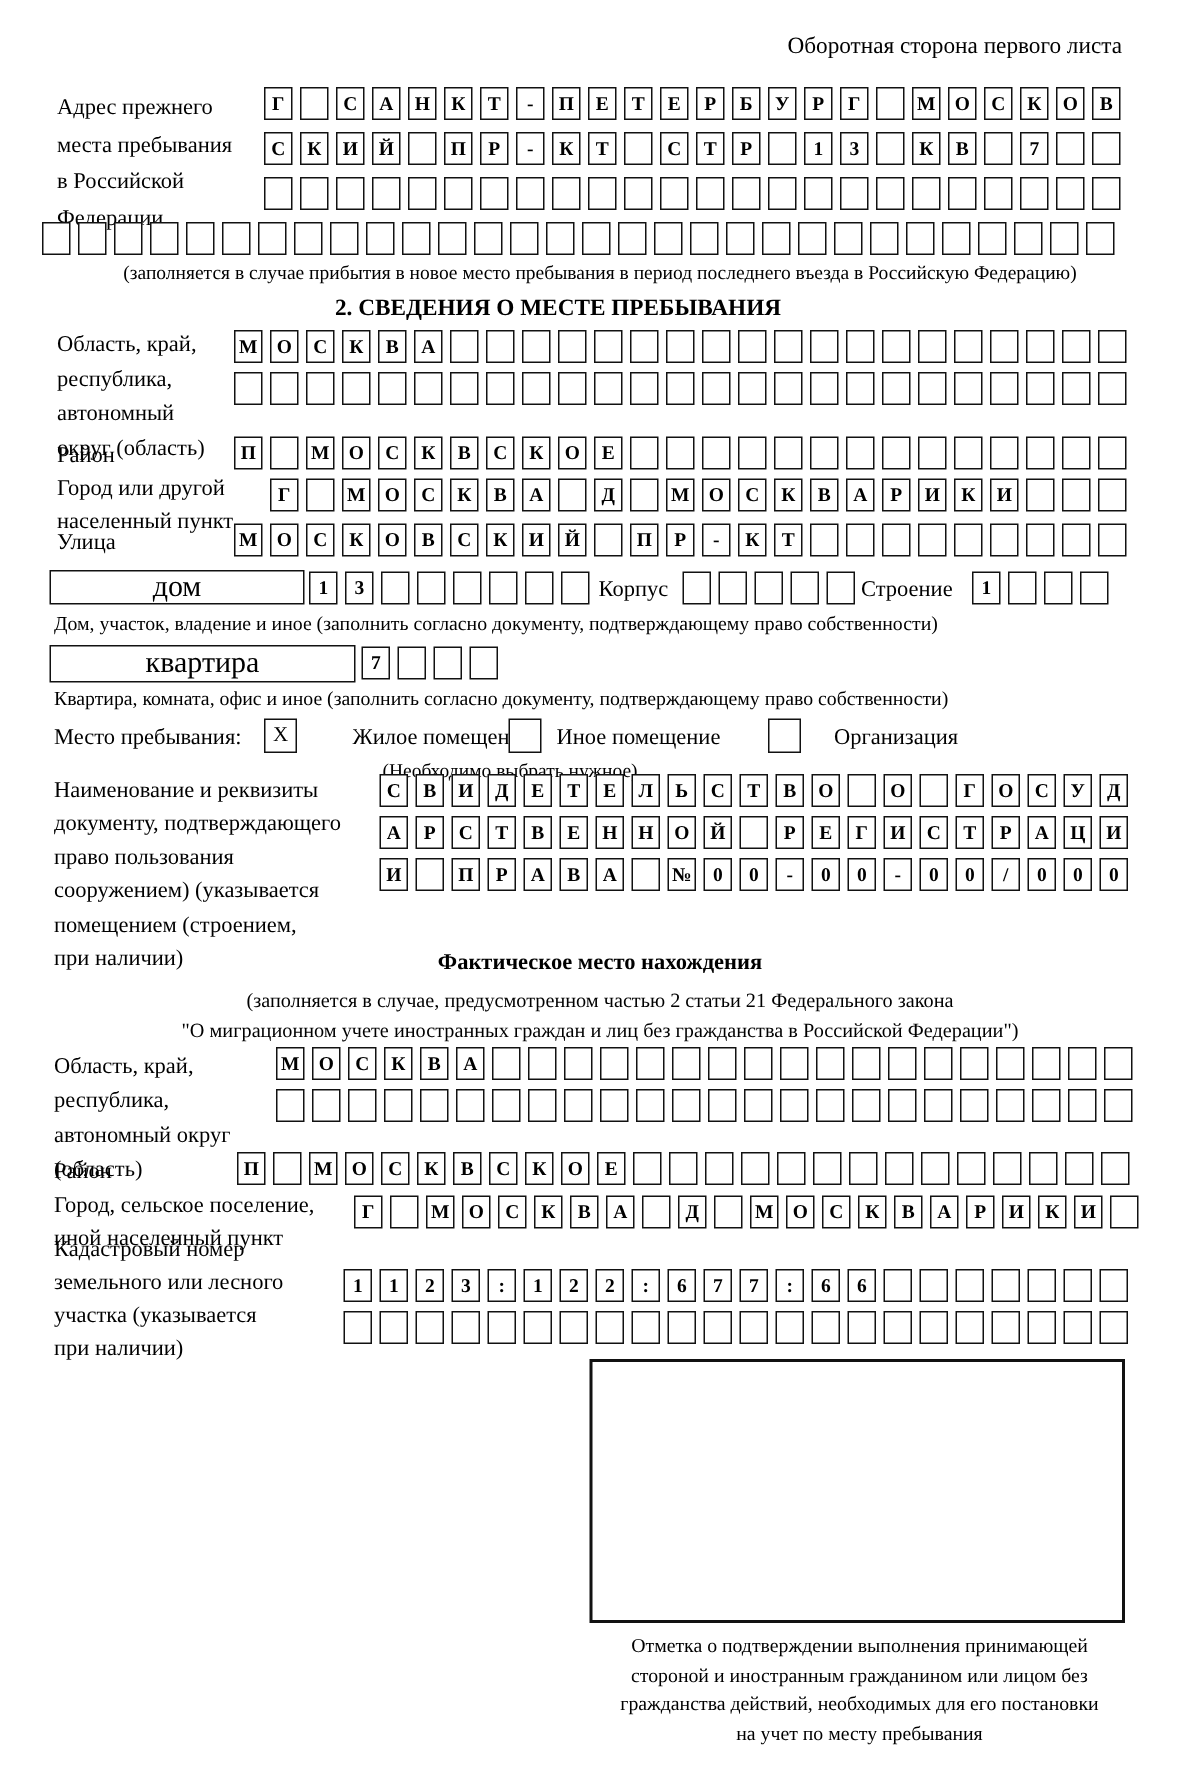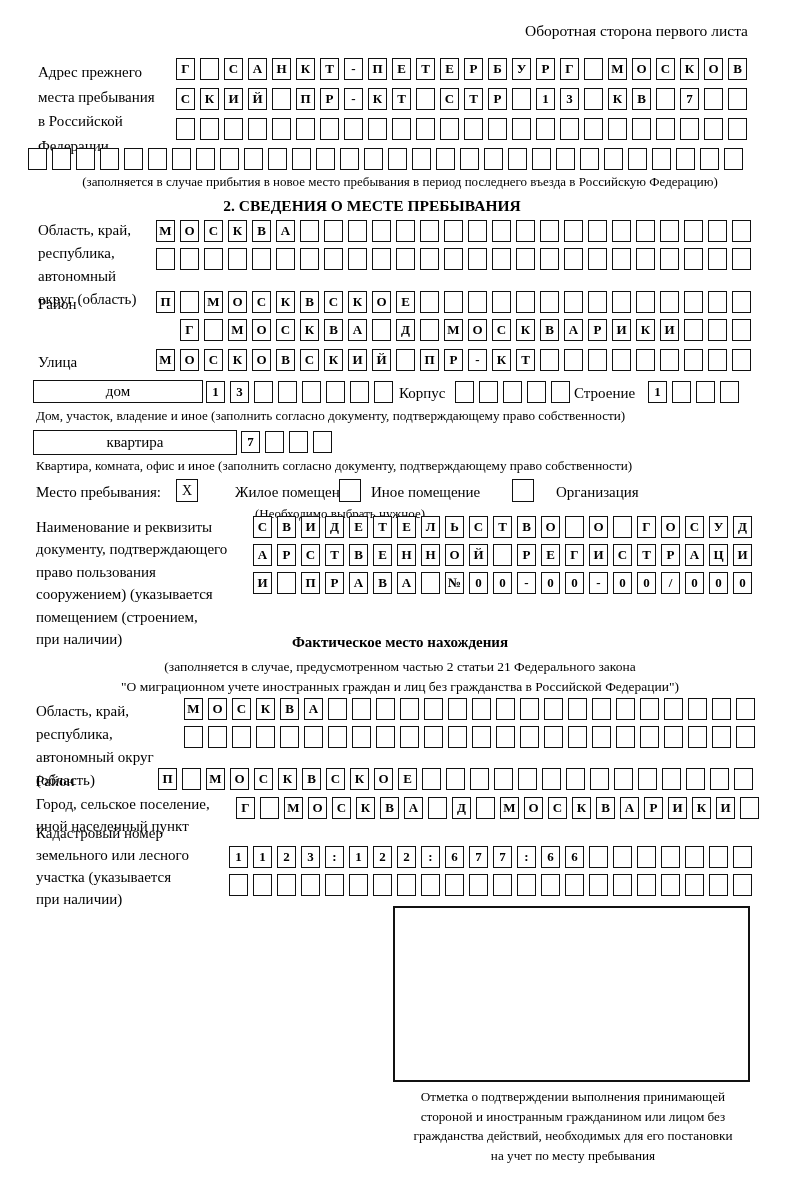--- a/index.html
+++ b/index.html
@@ -5,21 +5,21 @@
   html,body{margin:0;padding:0;background:#fff;}
   .page{position:relative;width:800px;height:1180px;background:#ffffff;
         font-family:"Liberation Serif","DejaVu Serif",serif;color:#000;overflow:hidden;}
   .abs{position:absolute;}
   .lbl{font-size:15px;line-height:23px;}
   .boxrow{display:flex;gap:5px;}
   .cell{box-sizing:border-box;width:19px;height:22px;border:1.6px solid #111;
         display:flex;align-items:center;justify-content:center;
         font-size:13px;font-weight:bold;background:#fff;flex:0 0 auto;}
   .widebox{box-sizing:border-box;border:1.6px solid #111;display:flex;align-items:center;
-        justify-content:center;font-size:15px;background:#fff;}
+        justify-content:center;font-size:20px;background:#fff;}
   .checkbox{box-sizing:border-box;width:22px;height:23px;border:1.6px solid #111;
         display:flex;align-items:center;justify-content:center;font-size:14px;background:#fff;}
   .note{font-size:13px;}
   .caption{font-size:13.2px;}
   .title{font-size:15.5px;font-weight:bold;}
   .center{text-align:center;}
   .bigbox{box-sizing:border-box;border:2px solid #111;background:#fff;}
 </style>
 </head>
 <body>
@@ -231,20 +231,24 @@
       <span class="cell"></span>
       <span class="cell"></span>
       <span class="cell"></span>
       <span class="cell"></span>
       <span class="cell"></span>
       <span class="cell"></span>
       <span class="cell"></span>
       <span class="cell"></span>
     </div>
 
+  <div class="abs lbl" style="left:38px;top:315px;line-height:22px;">
+      <div>Город или другой</div>
+      <div>населенный пункт</div>
+    </div>
   <div class="abs boxrow" style="left:180px;top:319px;">
       <span class="cell">Г</span>
       <span class="cell"></span>
       <span class="cell">М</span>
       <span class="cell">О</span>
       <span class="cell">С</span>
       <span class="cell">К</span>
       <span class="cell">В</span>
       <span class="cell">А</span>
       <span class="cell"></span>

